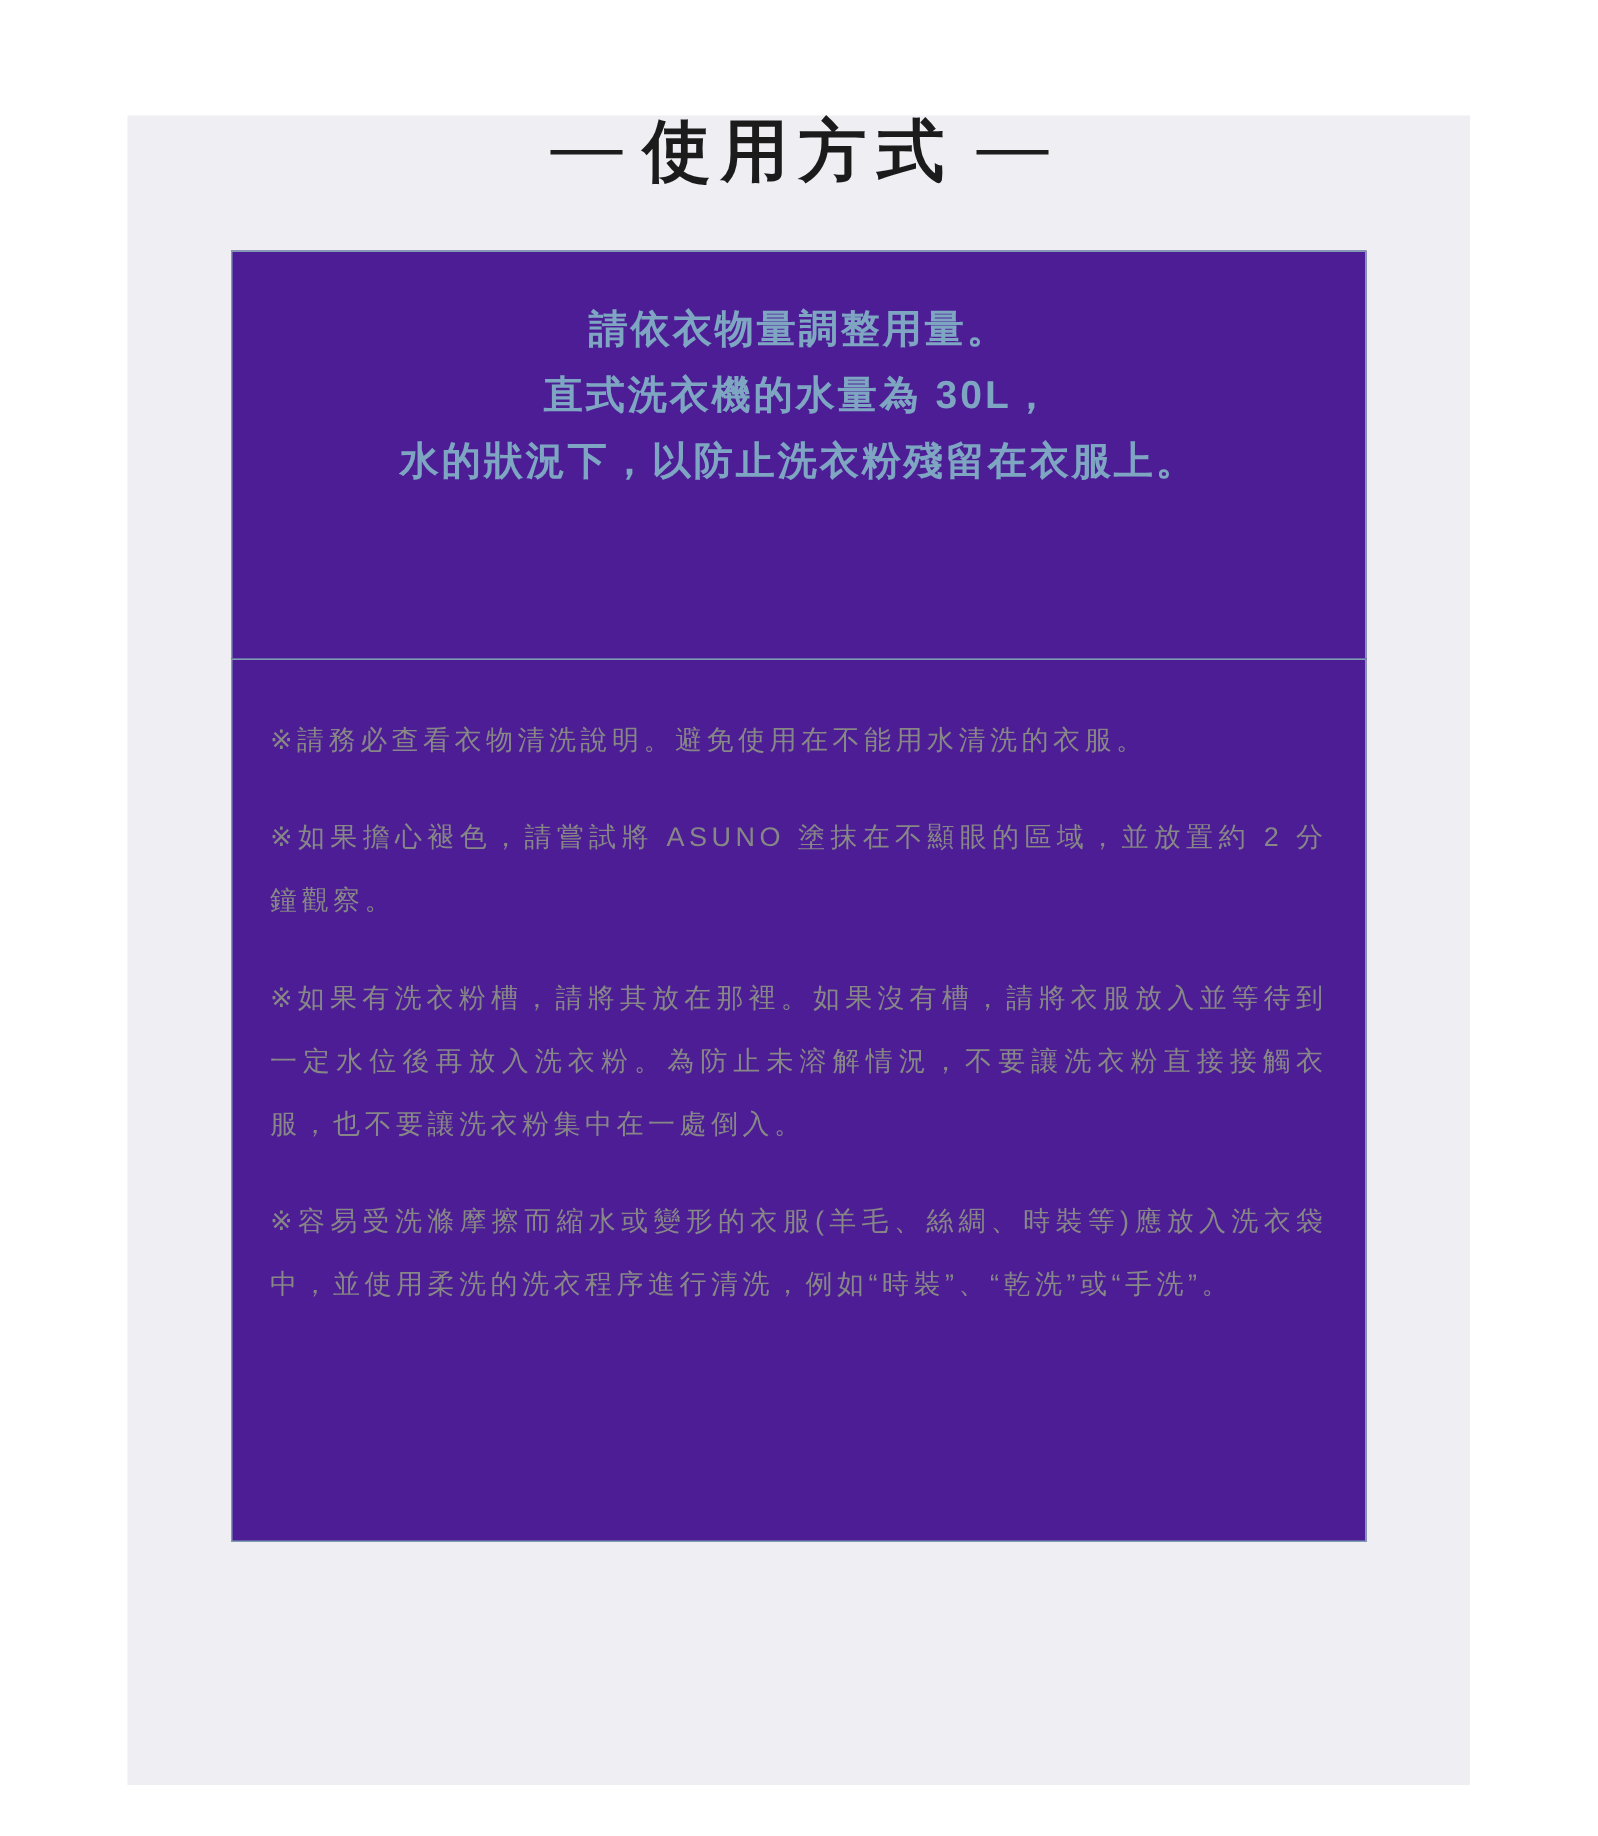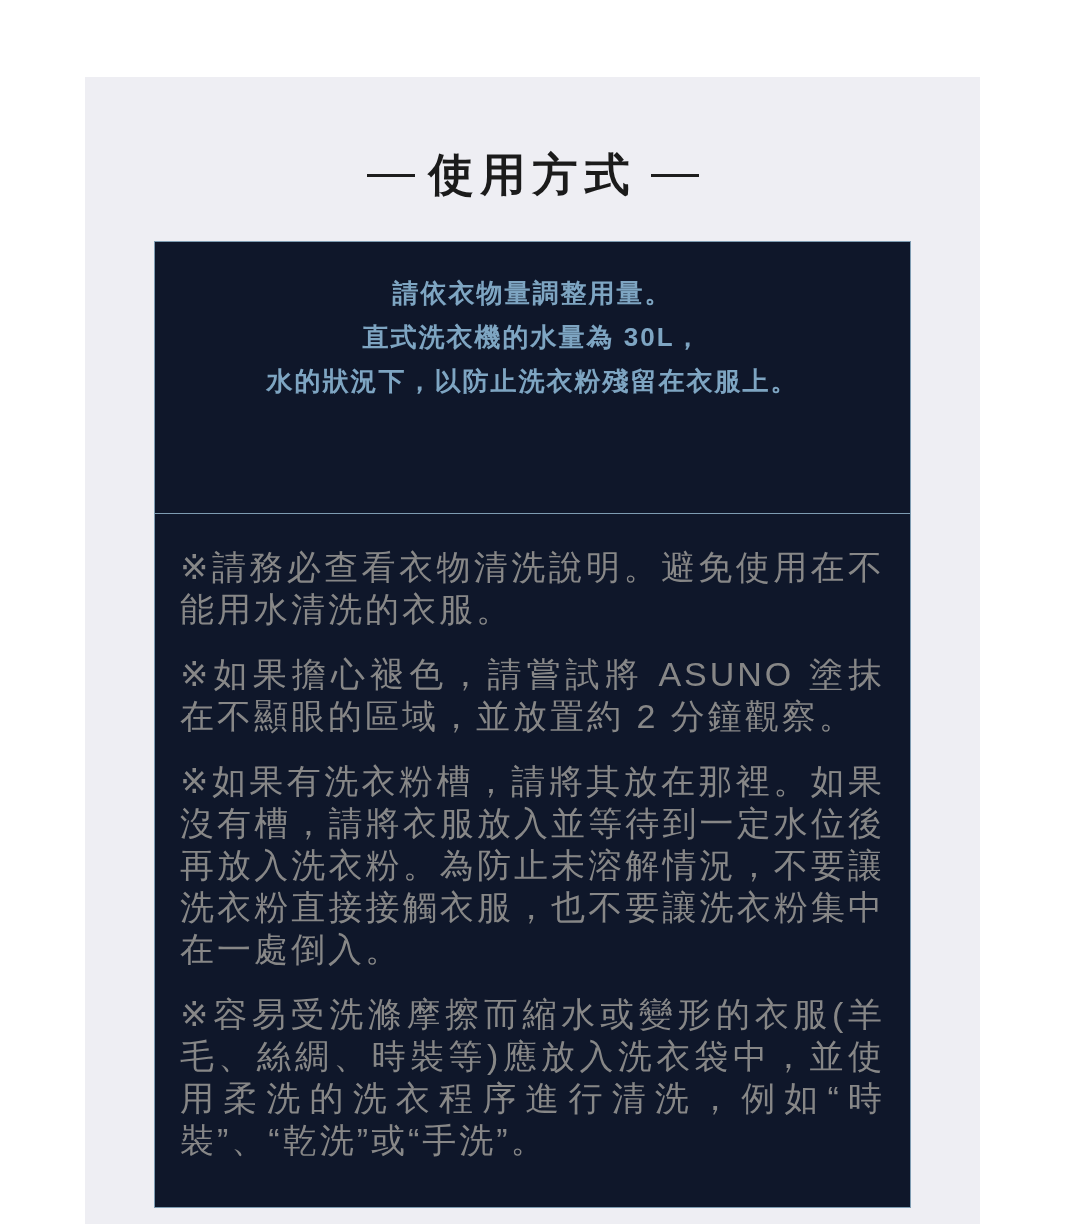--- a/index.html
+++ b/index.html
@@ -16,41 +16,40 @@
     min-height: 1113px;
     margin: 0 auto;
     background: var(--panel_bg, #eeeef3);
     padding-bottom: 88px;
   }
   .title-row {
     display: flex;
     align-items: center;
     justify-content: center;
     gap: 14px;
-    padding-top: 74px;
   }
   .title {
     font-family: "Liberation Serif", "DejaVu Serif", serif;
     font-size: 45px;
     font-weight: 700;
     color: #1b1b1b;
     letter-spacing: 7px;
     line-height: 1.1;
     white-space: nowrap;
   }
   .dash {
     width: 48px;
     height: 3px;
     background: #1d1d1d;
     flex: 0 0 auto;
   }
   .box {
     width: 757px;
     margin: 0 auto;
-    background: #0f172a;
+    background: #4c1d95;
     border: 1px solid var(--border_blue, #7e9cb2);
   }
   .dosage-box {
     margin-top: 40px;
     min-height: 273px;
     padding: 29px 18px 20px;
     text-align: center;
   }
   .dosage-line {
     color: var(--accent_blue, #7ea5c2);
@@ -60,21 +59,21 @@
     letter-spacing: 2px;
     white-space: nowrap;
   }
   .notes-box {
     margin-top: -1px;
     min-height: 589px;
     padding: 32px 25px 30px;
   }
   .note {
     color: var(--note_gray, #878787);
-    font-size: 34px;
+    font-size: 18px;
     line-height: 42px;
     letter-spacing: 3px;
     text-align: justify;
     margin-bottom: 23px;
   }
   .note:last-child { margin-bottom: 16px; }
 </style>
 </head>
 <body>
 

